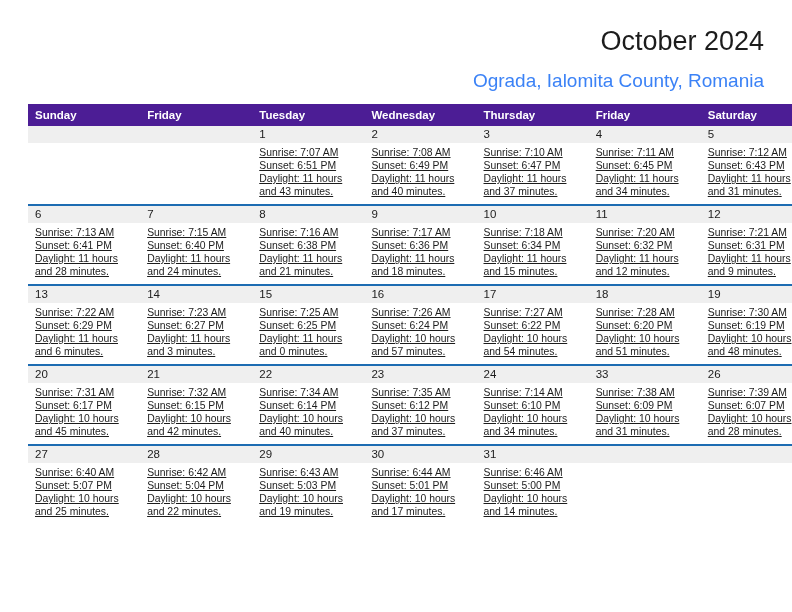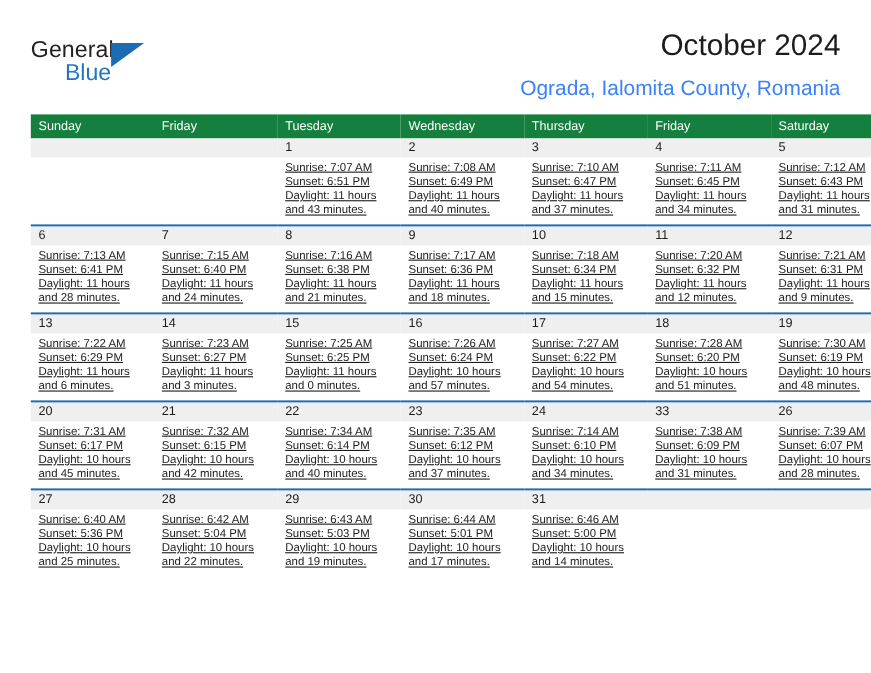--- a/index.html
+++ b/index.html
@@ -87,24 +87,24 @@
     left: 28px;
     top: 104px;
     width: 736px;
   }
   table.cal {
     border-collapse: collapse;
     table-layout: fixed;
     width: 736px;
   }
   table.cal th {
-    background: #15803d;
+    background: #4c1d95;
     color: #ffffff;
     font-size: 11.5px;
-    font-weight: normal;
+    font-weight: bold;
     text-align: left;
     padding: 5px 0 5px 7px;
     height: 12px;
     border: none;
     width: 105.14px;
   }
   table.cal td {
     vertical-align: top;
     padding: 0;
     border: none;
@@ -137,25 +137,20 @@
   .cell-body div { white-space: nowrap; }
   .cell-empty .daynum-band { color: transparent; }
 </style>
 </head>
 <body>
 
 <div class="page">
 
   <div class="header">
 
-    <div class="logo">
-      <span class="logo-general">General</span>
-      <span class="logo-triangle"></span>
-      <span class="logo-blue">Blue</span>
-    </div>
 
     <div class="title">October 2024</div>
     <div class="subtitle">Ograda, Ialomita County, Romania</div>
   </div>
 
   <div class="calendar">
     <table class="cal">
       <thead>
         <tr id="weekday-row">
             <th>Sunday</th>
@@ -483,21 +478,21 @@
                 </div>
               </div>
             </td>
           </tr>
           <tr class="week-row">
             <td>
               <div class="cell-inner">
                 <div class="daynum-band">27</div>
                 <div class="cell-body">
                   <div>Sunrise: 6:40 AM</div>
-                  <div>Sunset: 5:36 PM</div>
+                  <div>Sunset: 5:07 PM</div>
                   <div>Daylight: 10 hours</div>
                   <div>and 25 minutes.</div>
                 </div>
               </div>
             </td>
             <td>
               <div class="cell-inner">
                 <div class="daynum-band">28</div>
                 <div class="cell-body">
                   <div>Sunrise: 6:42 AM</div>

